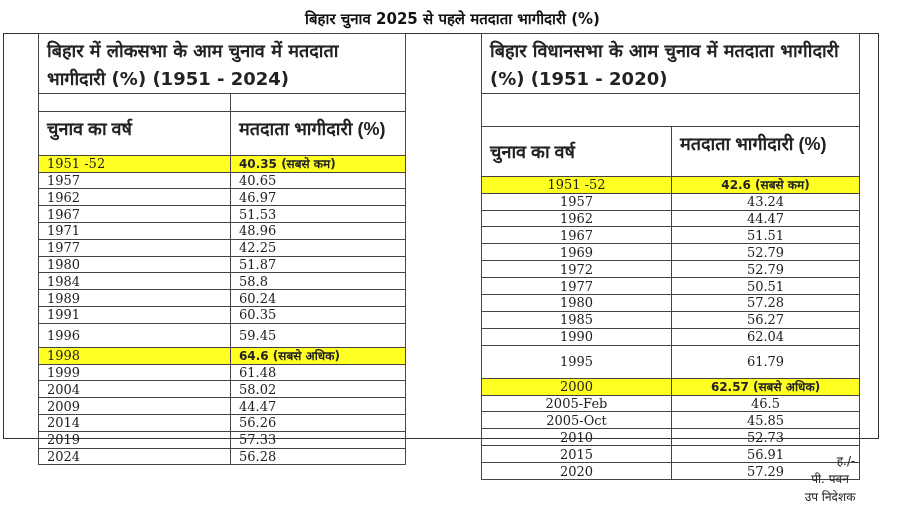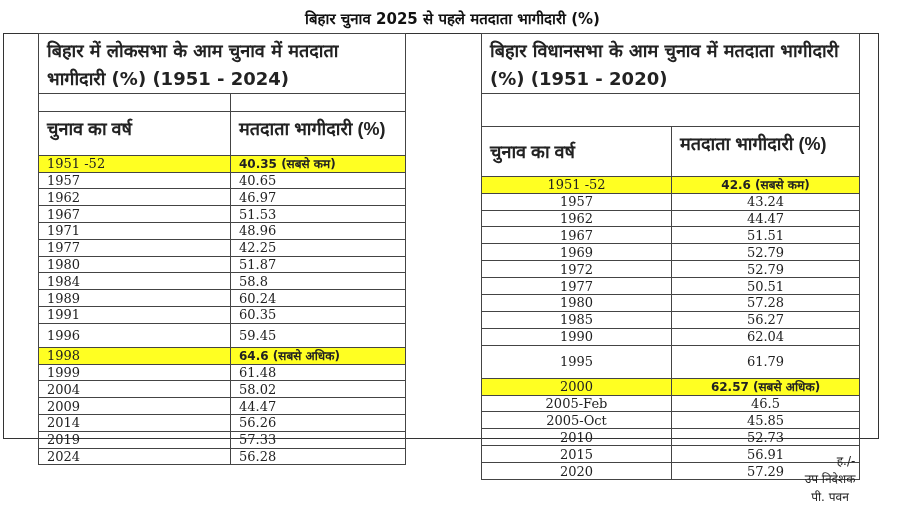--- a/index.html
+++ b/index.html
@@ -207,15 +207,15 @@
       </tr>
       <tr style="height: 16.9px;">
         <td class="year">2020</td>
         <td class="val">57.29</td>
       </tr>
     </tbody>
 </table>
 
 <div class="sign">
   <div>ह./-</div>
+  <div>पी. पवन</div>
   <div>उप निदेशक</div>
-  <div>पी. पवन</div>
 </div>
 
 </body></html>

